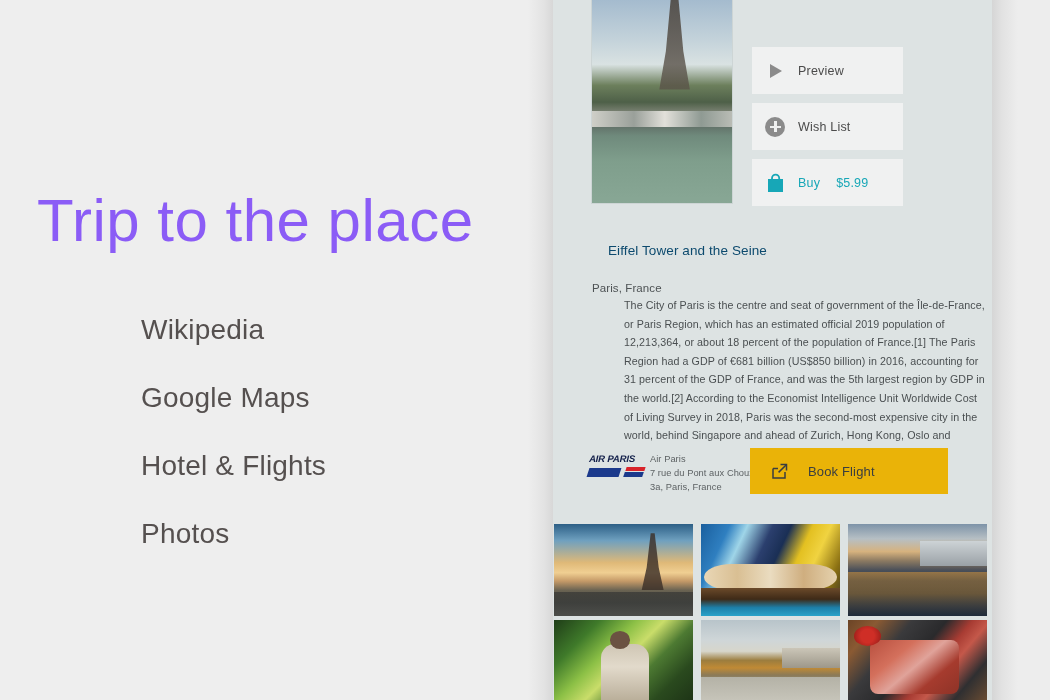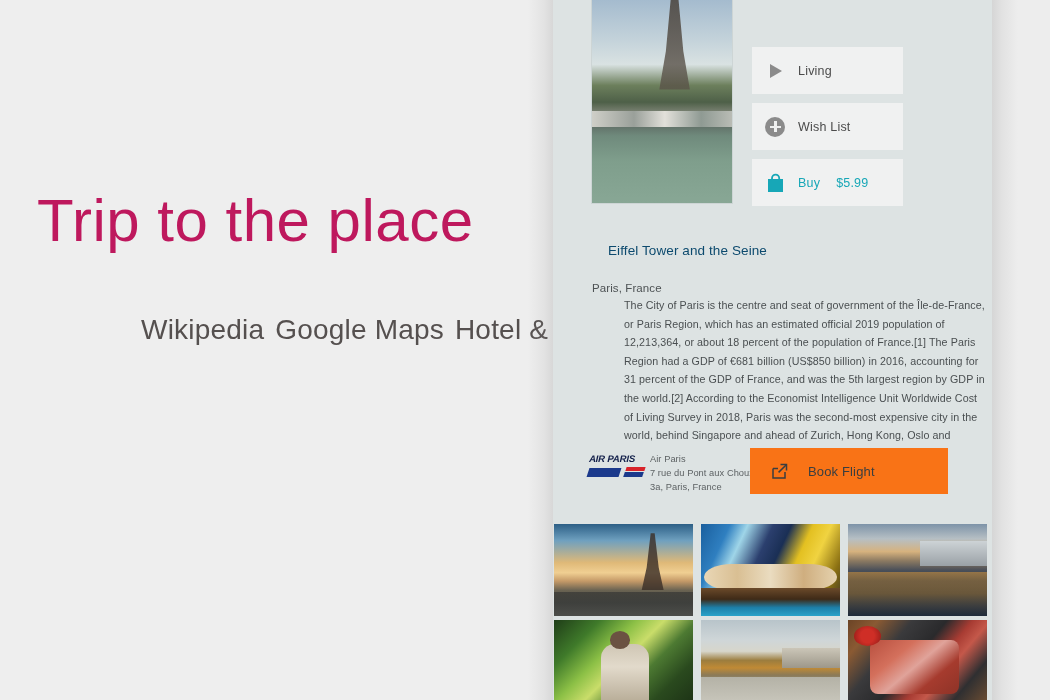--- a/index.html
+++ b/index.html
@@ -12,25 +12,25 @@
   #stage { position: relative; width: 1050px; height: 700px; background: #ededed; }
 
   
   #left-pane {
     position: absolute; left: 0; top: 0; width: 553px; height: 700px;
     background: #eeeeee;
   }
   #hero-title {
     position: absolute; left: 37px; top: 186px;
     font-size: 60px; font-weight: 300; letter-spacing: 0.5px;
-    color: #be185d; white-space: nowrap;
+    color: #8b5cf6; white-space: nowrap;
   }
   #link-list {
     position: absolute; left: 141px; top: 309px;
-    display: flex; flex-direction: row; gap: 11px;
+    display: flex; flex-direction: column; gap: 27px;
   }
   .nav-link {
     font-size: 28px; font-weight: 400; color: #55504f;
     letter-spacing: 0.2px; line-height: 41px; white-space: nowrap;
     cursor: pointer;
   }
 
   
   #card-shadow {
     position: absolute; left: 528px; top: 0; width: 26px; height: 700px;
@@ -120,21 +120,21 @@
   .bar-red {
     position: absolute; left: 38px; top: 14px; width: 19px; height: 4px;
     background: #d8232a; transform: skewX(-18deg);
   }
   #airline-addr {
     position: absolute; left: 62px; top: 2px; font-size: 9.3px;
     line-height: 14.2px; color: #5d6264; letter-spacing: 0.05px;
   }
   #book-flight {
     position: absolute; left: 162px; top: -2px; width: 198px; height: 46px;
-    background: #f97316; display: flex; align-items: center; cursor: pointer;
+    background: #eab308; display: flex; align-items: center; cursor: pointer;
   }
   #book-flight .bf-ico {
     flex: 0 0 58px; display: flex; align-items: center; justify-content: center;
   }
   #book-flight .bf-label { font-size: 13px; color: #3a3e40; letter-spacing: 0.15px; }
 
   
   #photo-grid {
     position: absolute; left: 0px; top: 524px; width: 439px;
     display: grid; grid-template-columns: repeat(3, 139px);
@@ -276,21 +276,21 @@
       <div id="hero-photo">
         <div class="ph img-eiffel-seine"></div>
       </div>
 
       <div id="actions">
 
         <div class="action-btn">
           <span class="action-ico">
             <span class="tri"></span>
           </span>
-          <span class="action-label">Living</span>
+          <span class="action-label">Preview</span>
         </div>
 
         <div class="action-btn">
           <span class="action-ico">
             <span class="plus-circle"></span>
           </span>
           <span class="action-label">Wish List</span>
         </div>
 
         <div class="action-btn">

